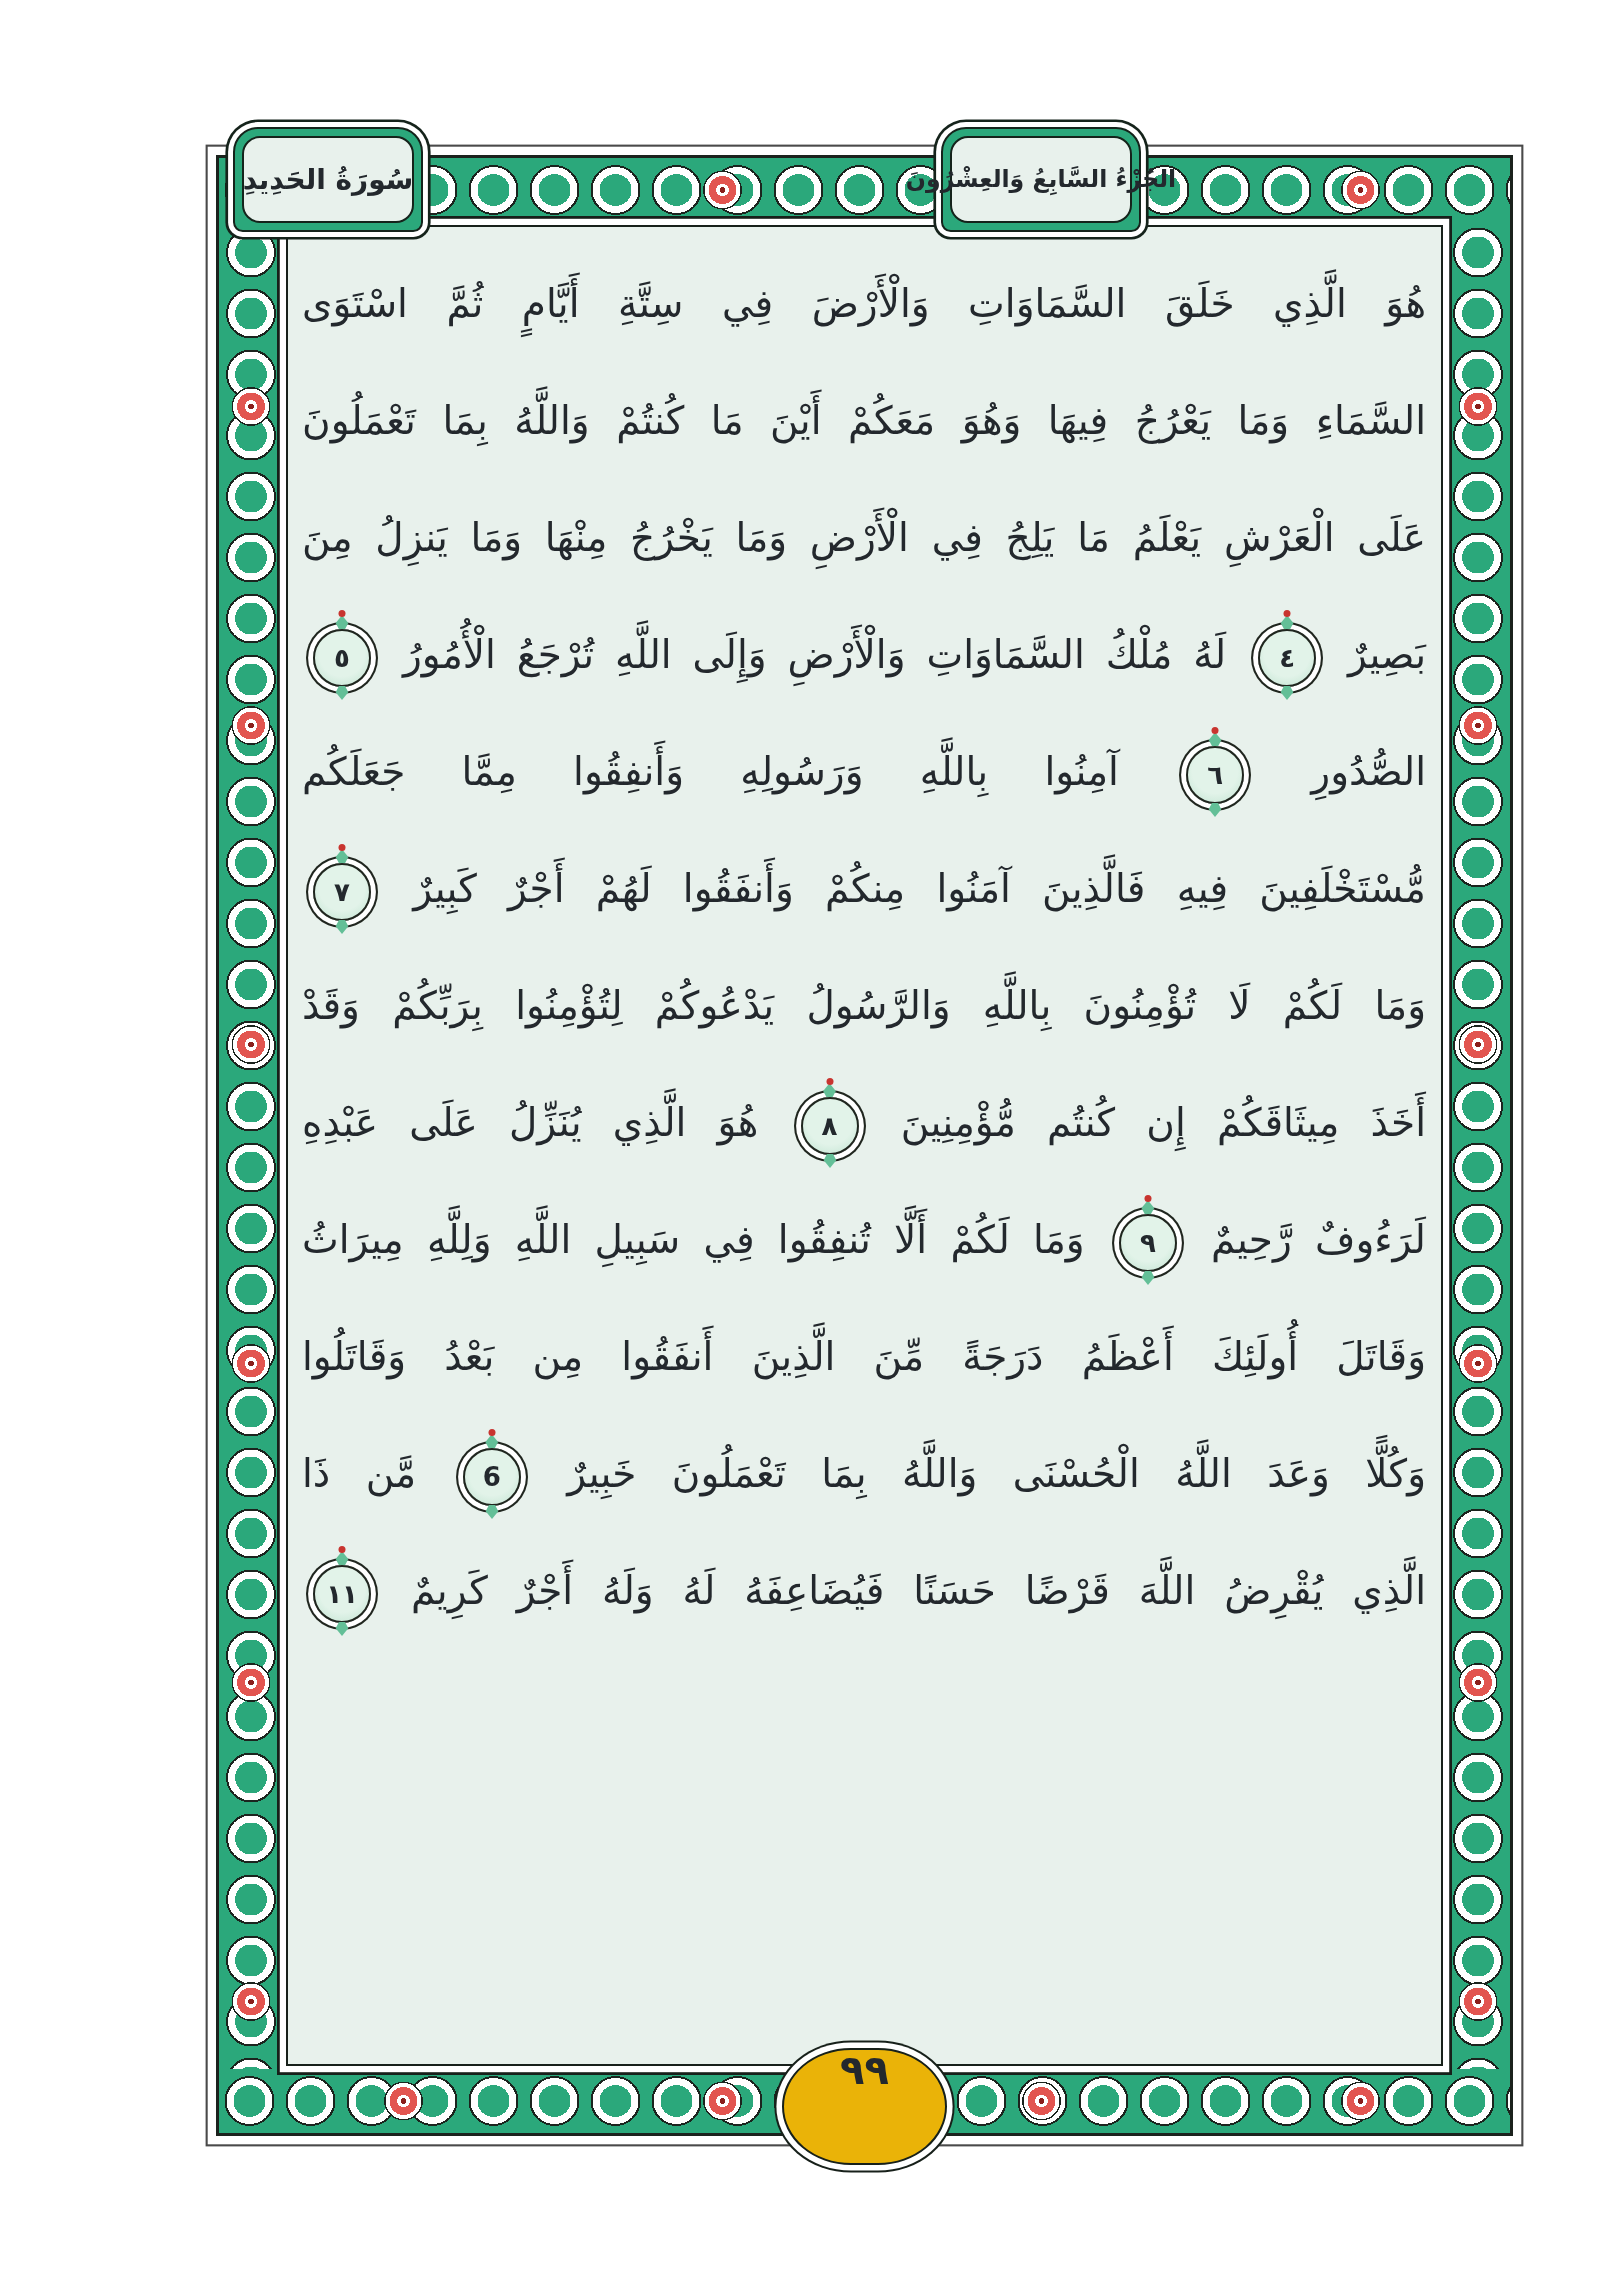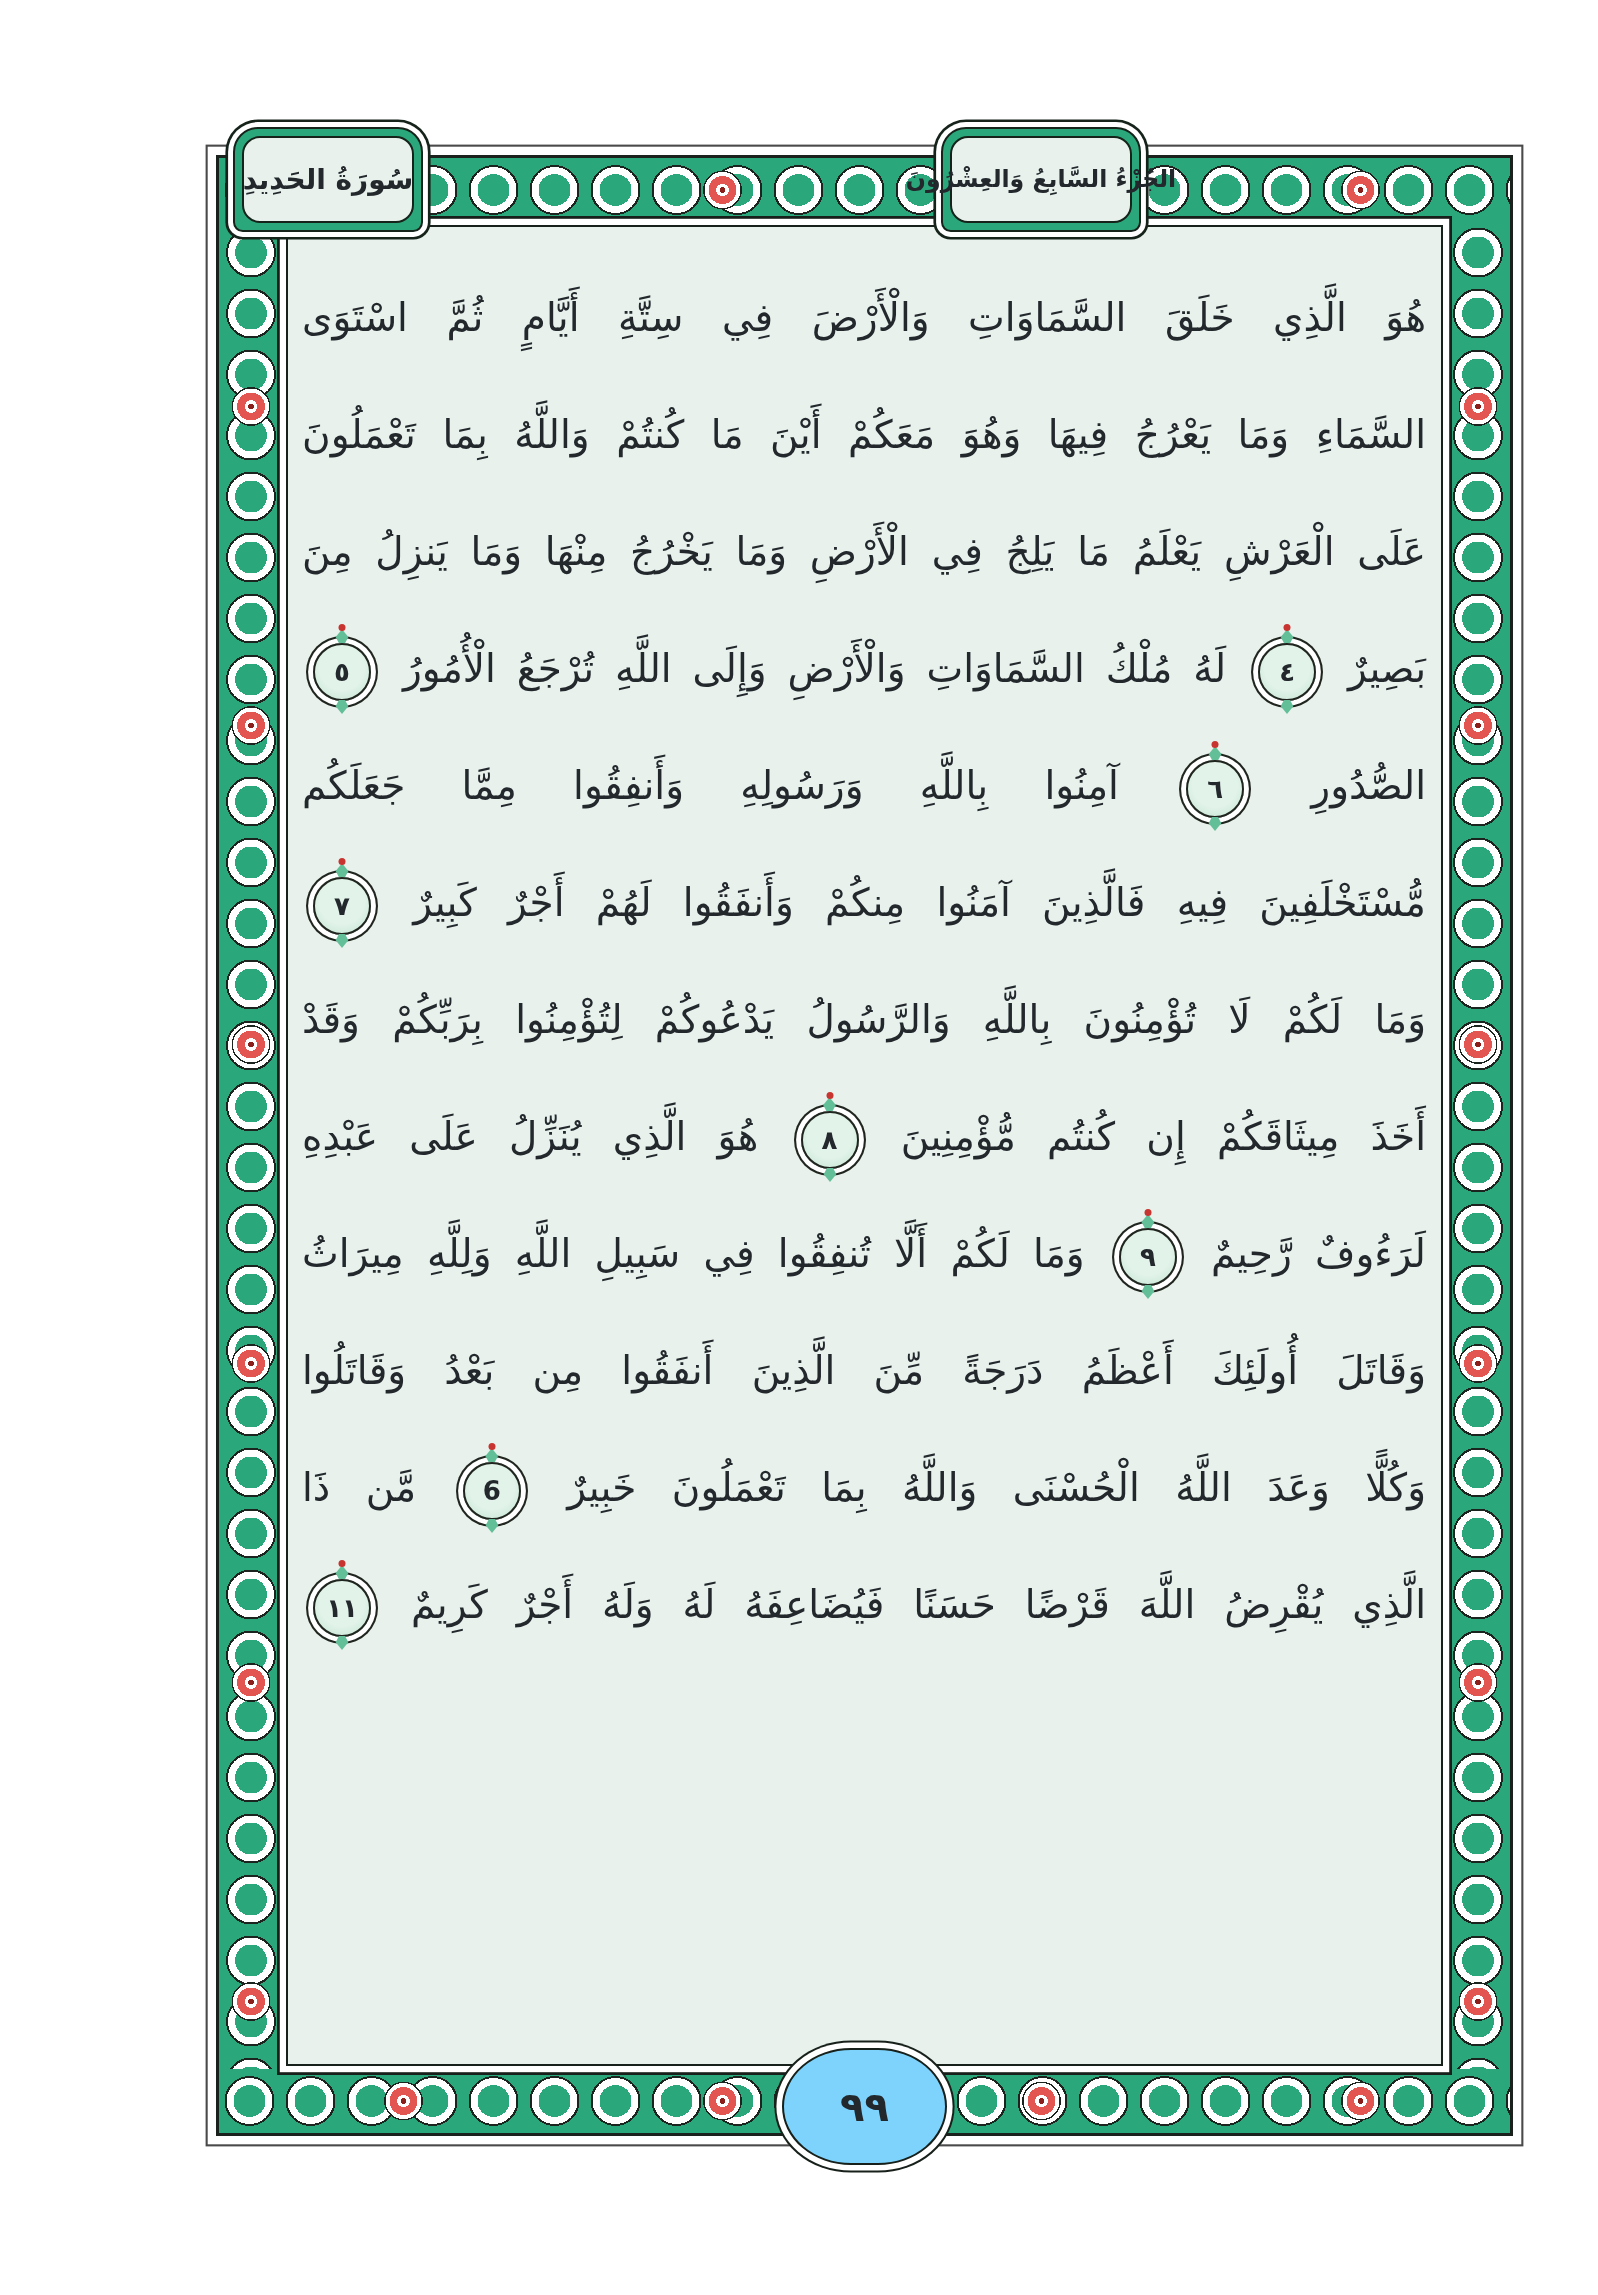--- a/index.html
+++ b/index.html
@@ -63,21 +63,21 @@
     position:absolute;left:7px;top:7px;right:7px;bottom:7px;
     box-sizing:border-box;
     background:#E8F1EC;border:2.1px solid #15231b;border-radius:18px;
     display:flex;align-items:center;justify-content:center;
   }
   .tab-text{font-weight:700;white-space:nowrap;line-height:1;}
   .tab-surah .tab-text{font-size:28px;}
   .tab-juz .tab-text{font-size:23.6px;}
   
   .text-area{
-    position:absolute;left:303px;top:259px;width:1124px;height:1749px;
+    position:absolute;left:303px;top:245px;width:1124px;height:1749px;
     direction:rtl;z-index:3;
   }
   .line{
     height:117px;line-height:117px;
     text-align:justify;text-align-last:justify;
     font-size:39px;color:#23282d;
     white-space:nowrap;
   }
   .txt{letter-spacing:0;}
   
@@ -100,24 +100,24 @@
     position:absolute;top:-21px;left:50%;transform:translateX(-50%);
     width:7px;height:7px;border-radius:50%;background:#C8342F;
   }
   .aya .num{
     font-style:normal;font-weight:700;font-size:26px;line-height:1;color:#23282d;
   }
   
   .pagenum{
     position:absolute;left:783px;top:2048px;width:165px;height:117px;
     box-sizing:border-box;
-    background:#7dd3fc;border:2.8px solid #17201a;
+    background:#eab308;border:2.8px solid #17201a;
     border-radius:46% / 55%;
     box-shadow:0 0 0 5.6px #ffffff,0 0 0 7.6px #17201a;
-    display:flex;align-items:center;justify-content:center;
+    display:flex;justify-content:center;
     z-index:5;
   }
   .pagenum-text{font-size:40px;font-weight:700;line-height:1;}
 </style>
 </head>
 <body>
 
 <div class="page">
 
   <div class="frame">

